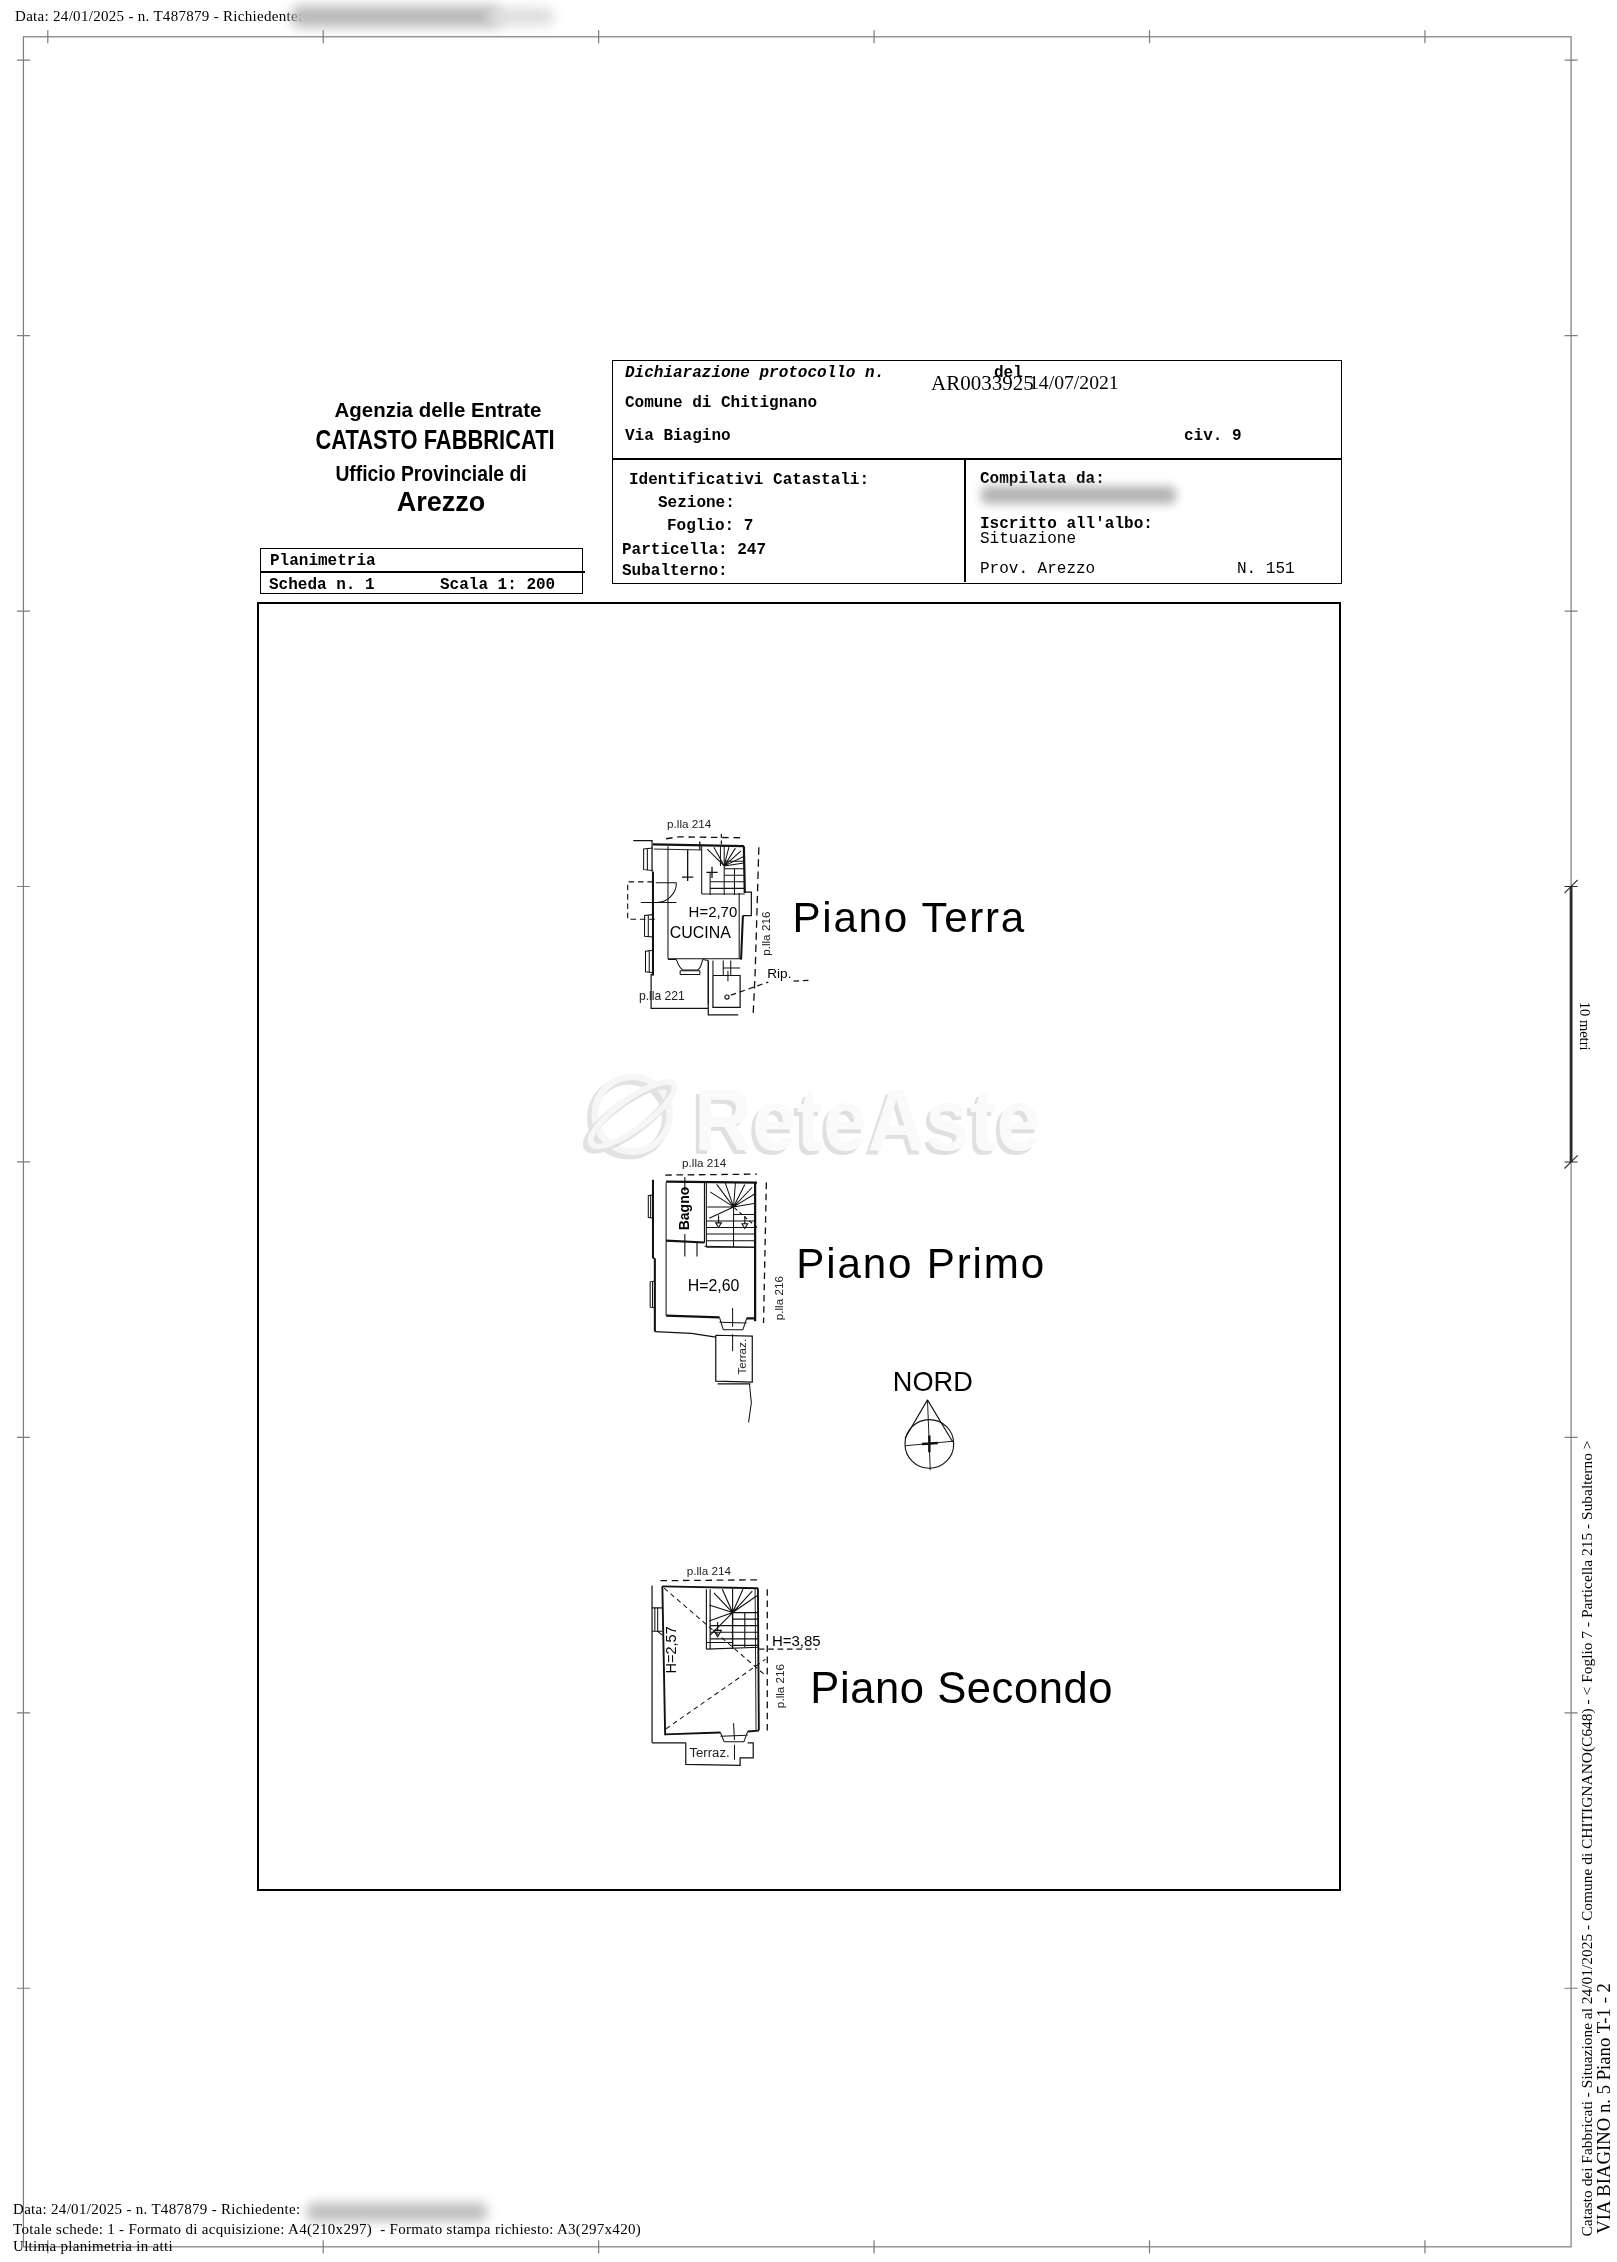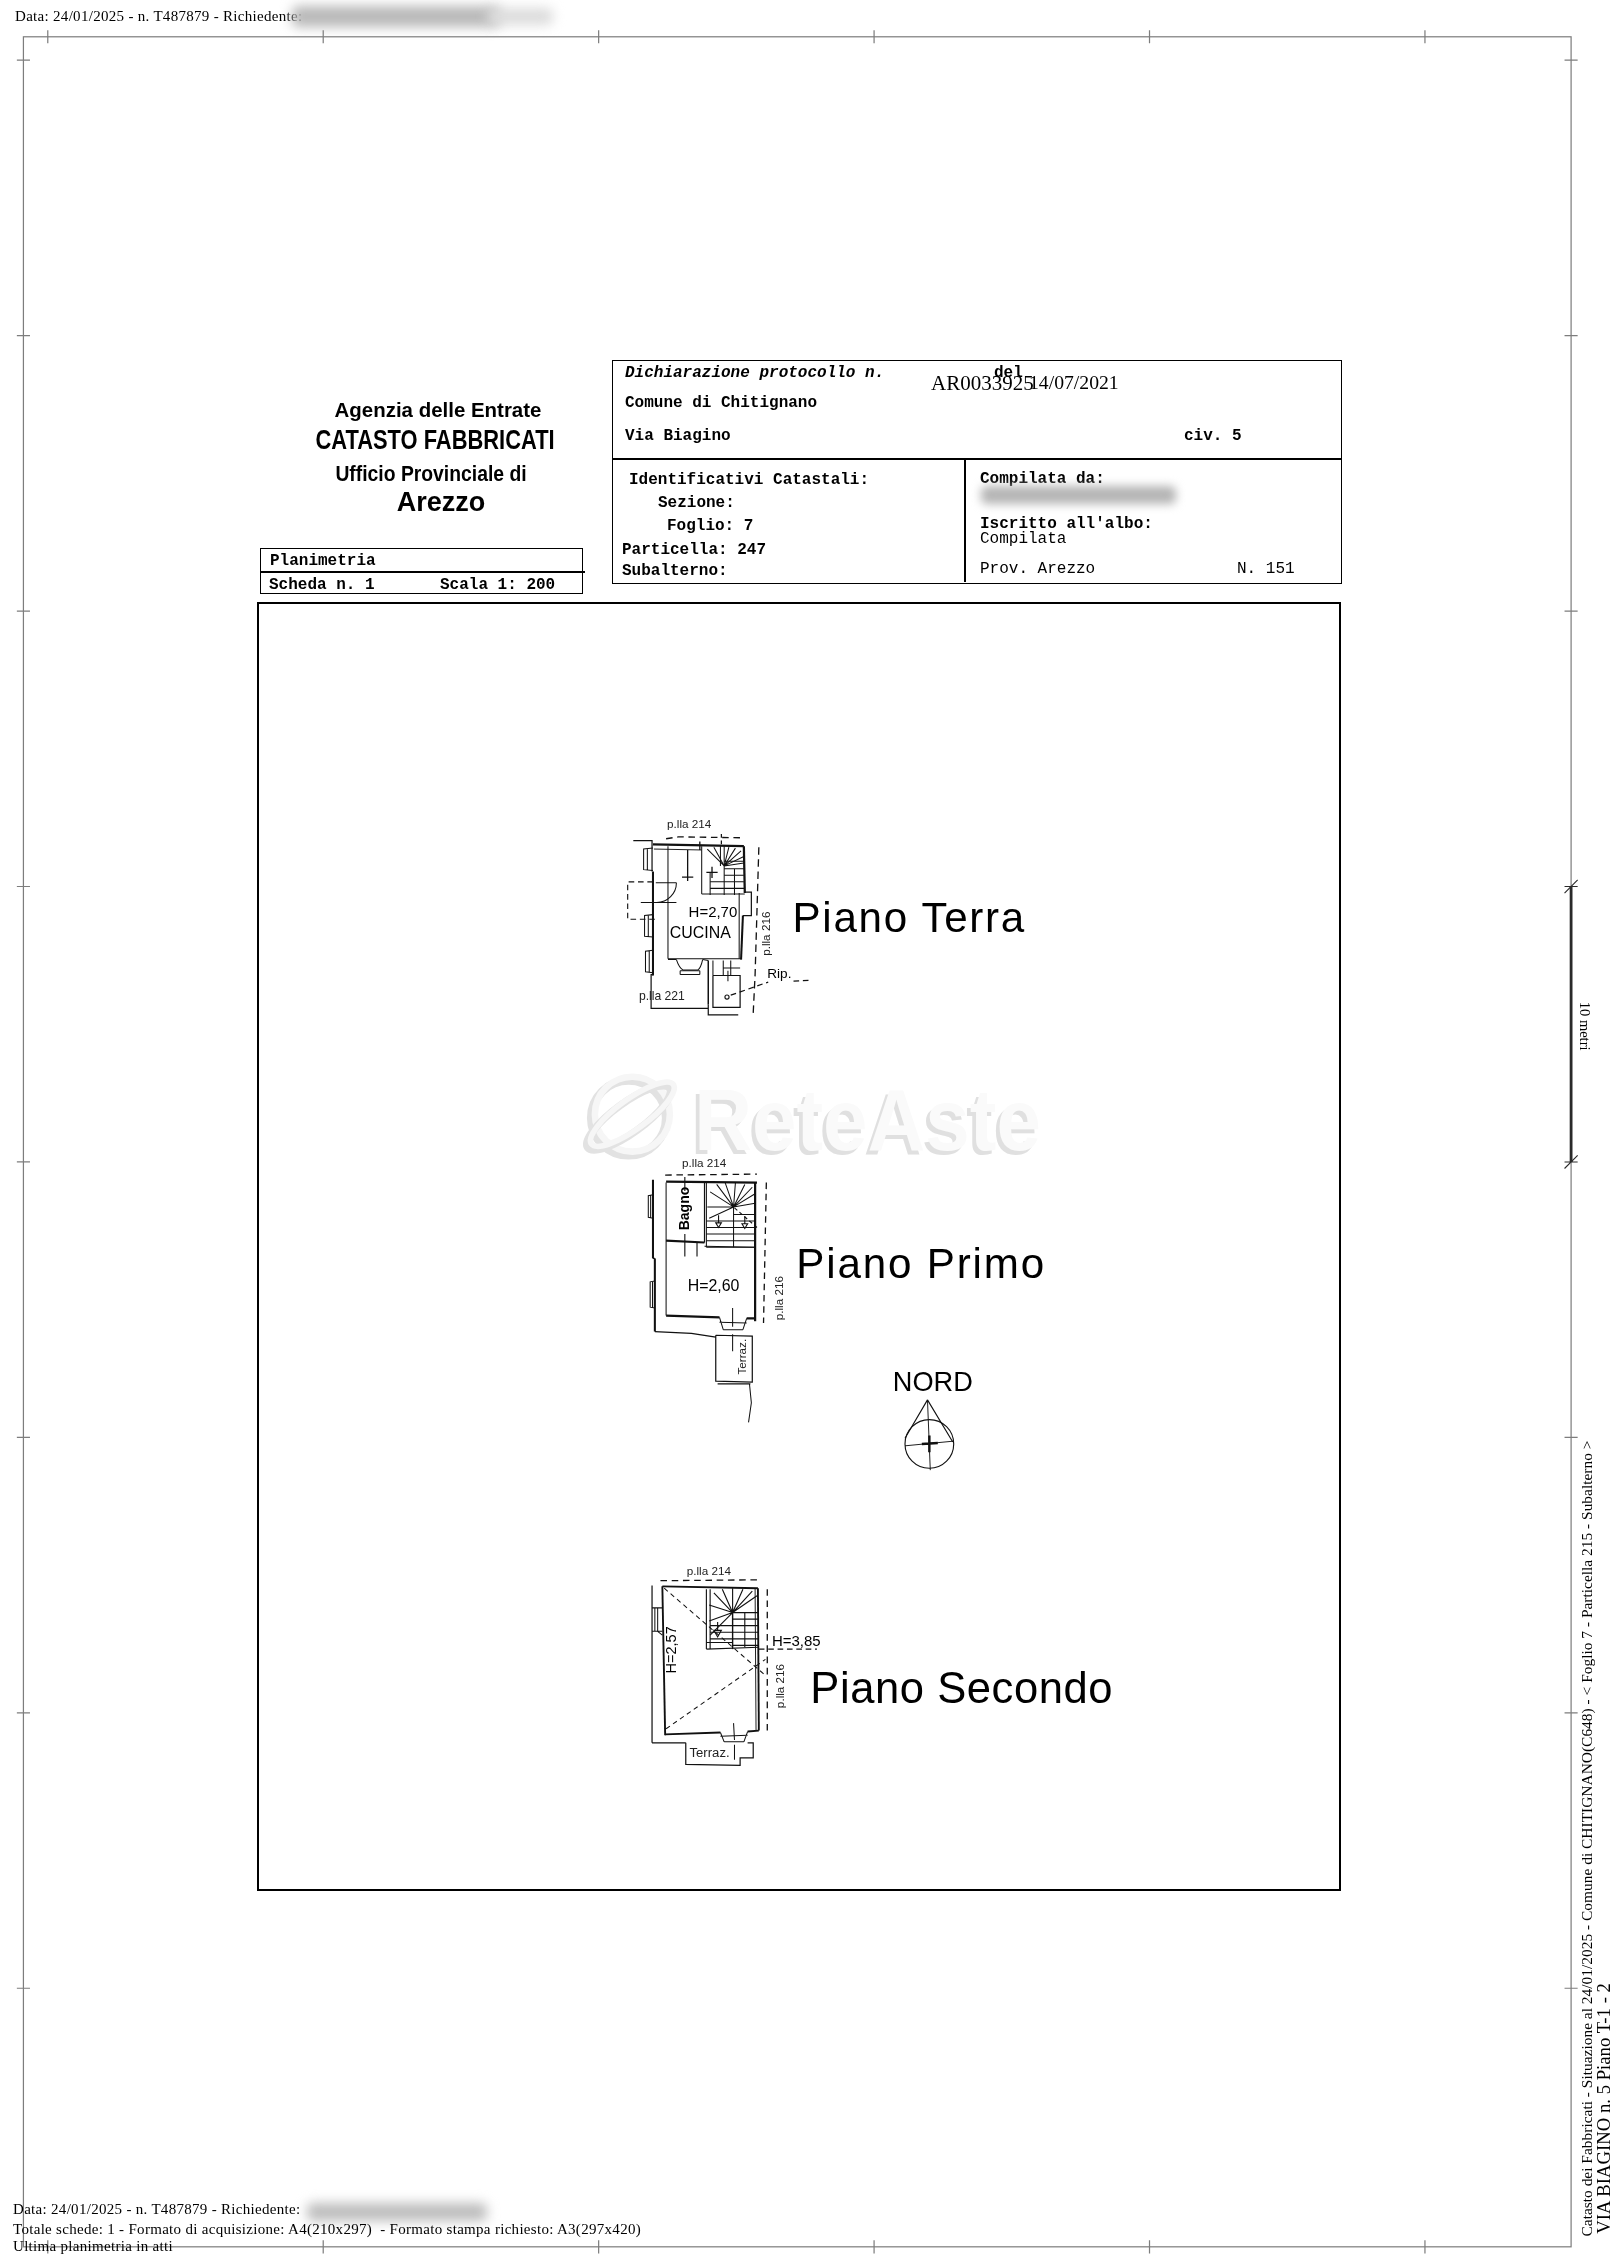--- a/index.html
+++ b/index.html
@@ -62,33 +62,33 @@
 <div style="position:absolute;left:964px;top:458px;width:1.9px;height:124px;background:#000;z-index:2;"></div>
 
 <div class="mono" style="left:625px;top:364px;z-index:3;font-style:italic;">Dichiarazione protocollo n.</div>
 <div class="ser" style="left:931px;top:371px;font-size:21px;z-index:3;">AR0033925</div>
 <div class="mono" style="left:994px;top:364px;z-index:3;">del</div>
 <div class="ser" style="left:1029px;top:371px;font-size:19.7px;z-index:3;">14/07/2021</div>
 
 <div class="mono" style="left:625px;top:394px;z-index:3;">Comune di Chitignano</div>
 
 <div class="mono" style="left:625px;top:427px;z-index:3;">Via Biagino</div>
-<div class="mono" style="left:1184px;top:427px;z-index:3;">civ. 5</div>
+<div class="mono" style="left:1184px;top:427px;z-index:3;">civ. 9</div>
 
 <div class="mono" style="left:629px;top:471px;z-index:3;">Identificativi Catastali:</div>
 <div class="mono" style="left:658px;top:494px;z-index:3;">Sezione:</div>
 <div class="mono" style="left:667px;top:517px;z-index:3;">Foglio: 7</div>
 <div class="mono" style="left:622px;top:541px;z-index:3;">Particella: 247</div>
 <div class="mono" style="left:622px;top:562px;z-index:3;">Subalterno:</div>
 
 <div class="mono" style="left:980px;top:470px;z-index:3;">Compilata da:</div>
 
 <div class="blur" style="left:981px;top:486px;width:195px;height:18px;background:#b5b5b5;filter:blur(4.7px);z-index:3;"></div>
 <div class="mono" style="left:980px;top:515px;z-index:3;">Iscritto all'albo:</div>
-<div class="mono" style="left:980px;top:530px;font-weight:normal;z-index:3;">Compilata</div>
+<div class="mono" style="left:980px;top:530px;font-weight:normal;z-index:3;">Situazione</div>
 <div class="mono" style="left:980px;top:560px;font-weight:normal;z-index:3;">Prov. Arezzo</div>
 <div class="mono" style="left:1237px;top:560px;font-weight:normal;z-index:3;">N. 151</div>
 
 <div style="position:absolute;left:257px;top:602px;width:1080px;height:1285px;border:2.8px solid #000;z-index:2;"></div>
 
 <svg id="main" width="1617" height="2263" viewBox="0 0 1726 2415" style="z-index:4;">
 
 <g stroke="#7d7d7d" stroke-width="1.3" fill="none">
   <rect x="25" y="39" width="1652" height="2359"></rect>
 </g>

